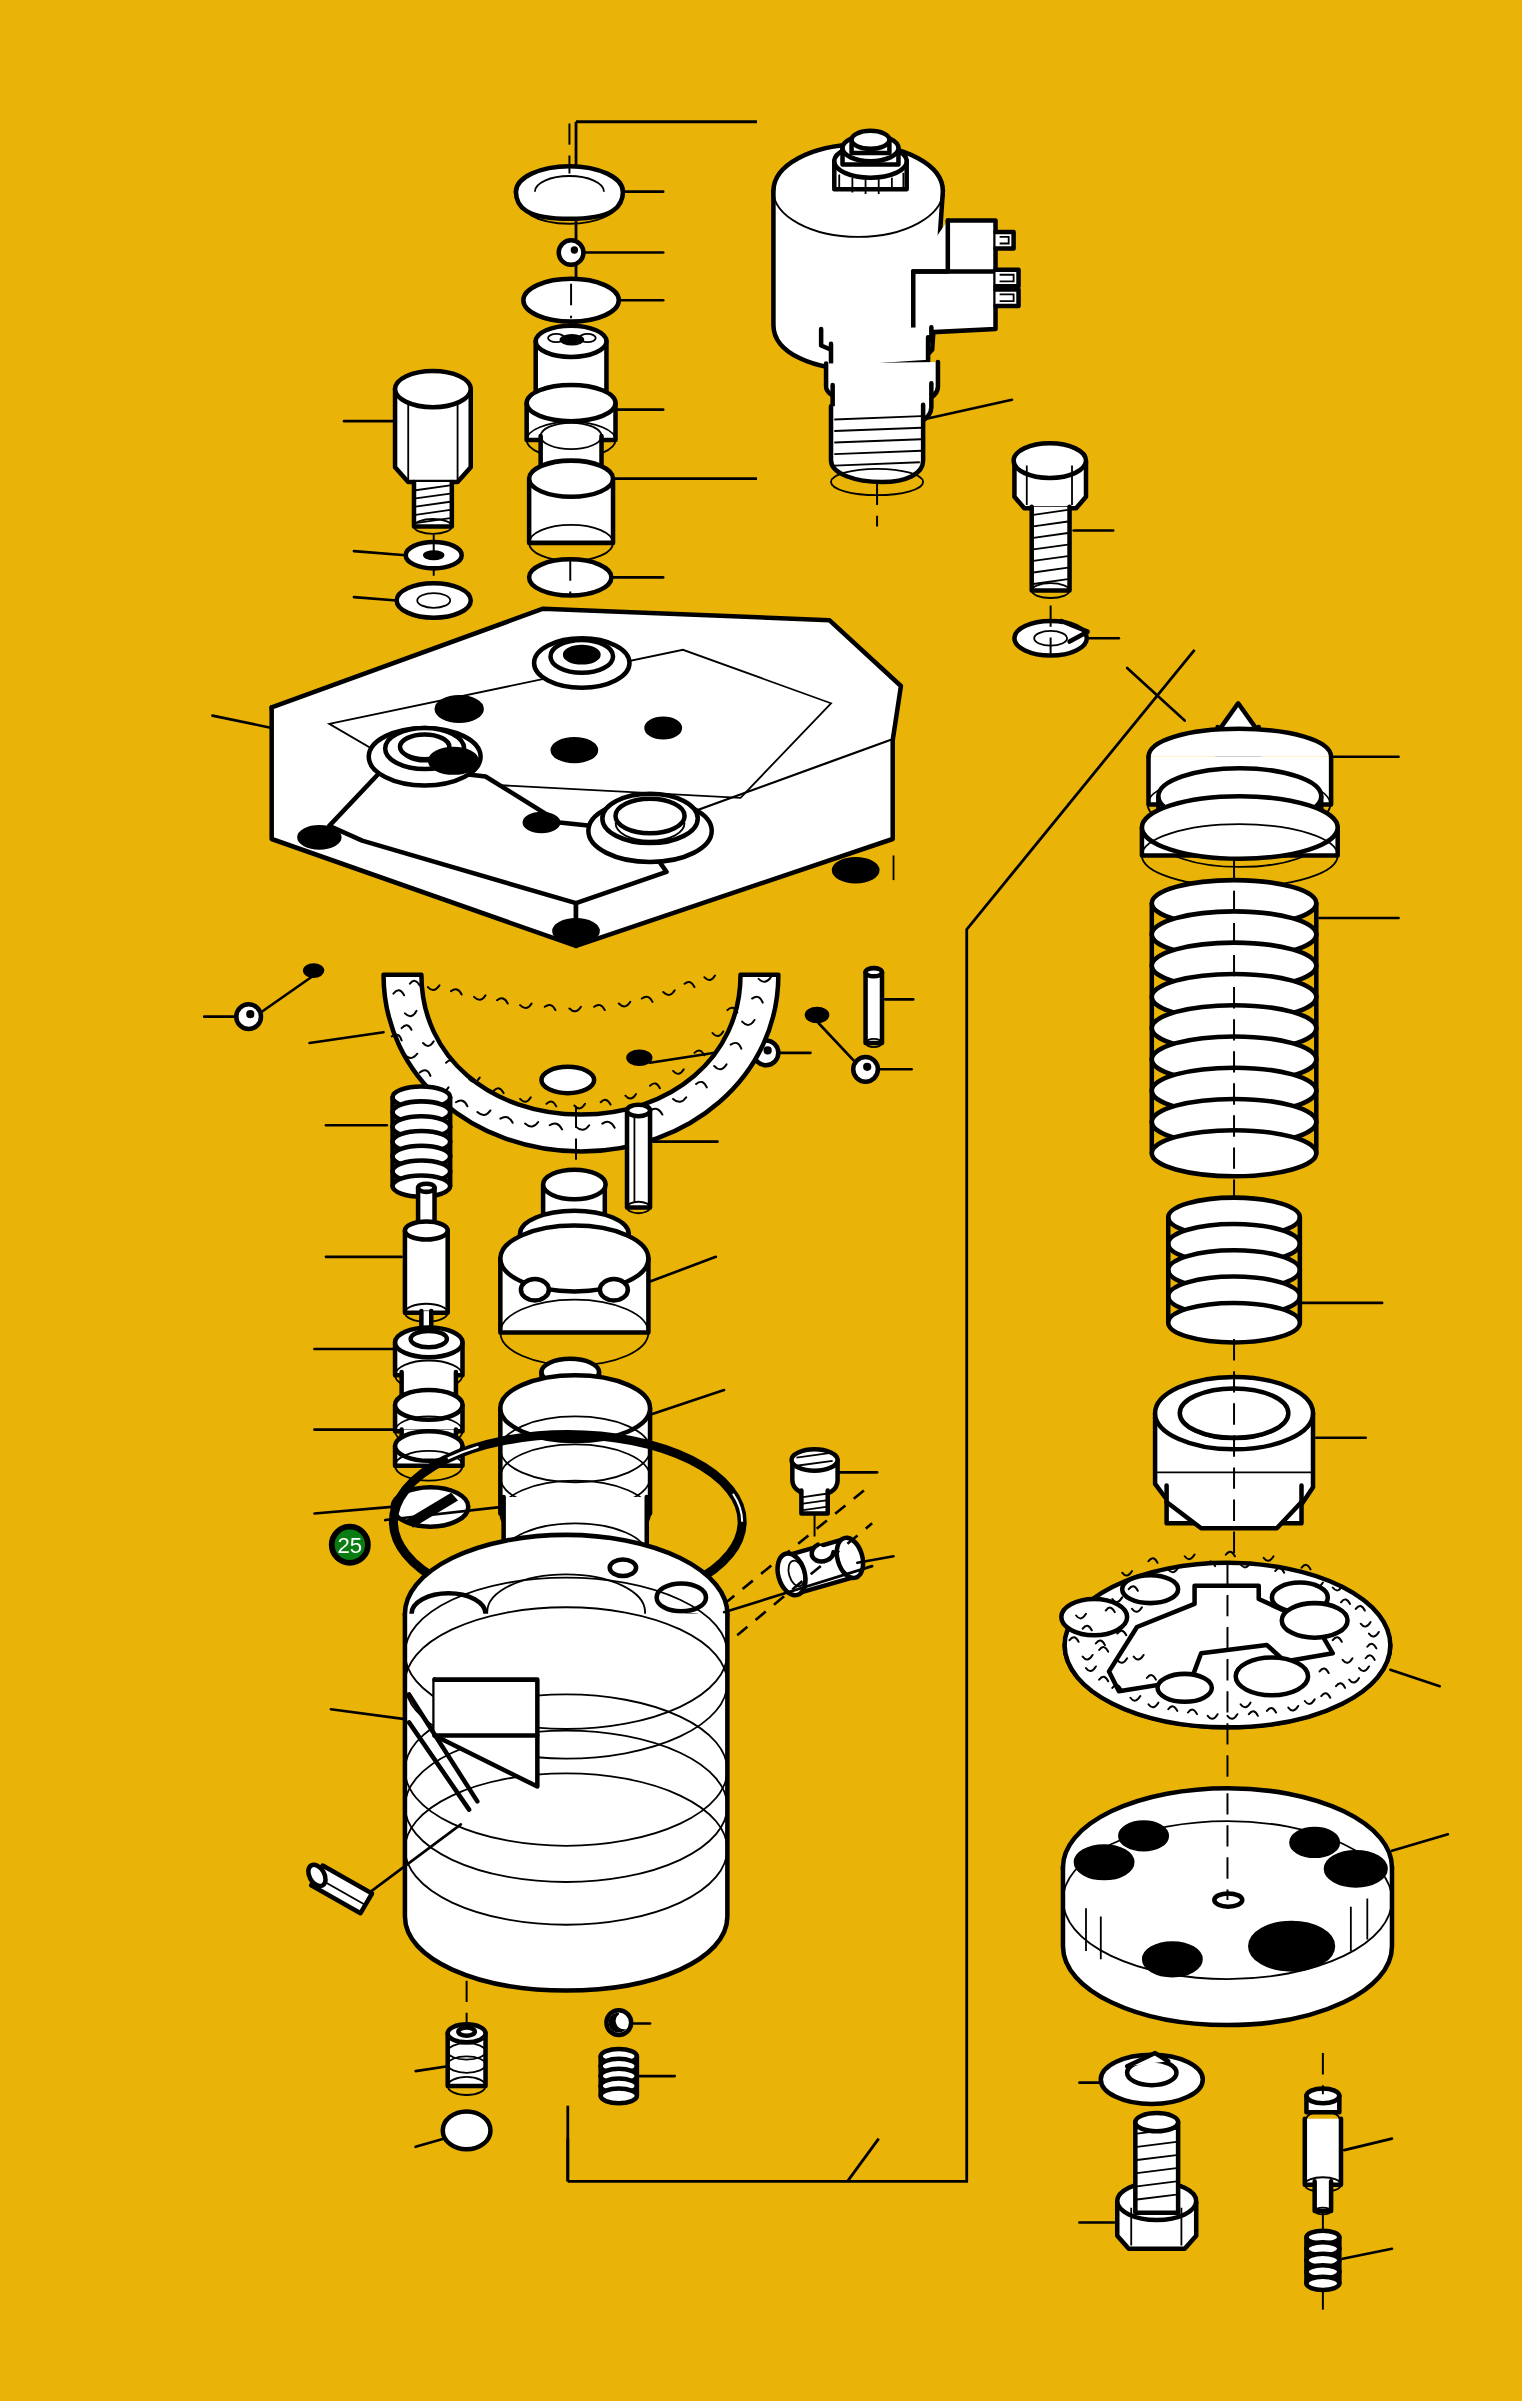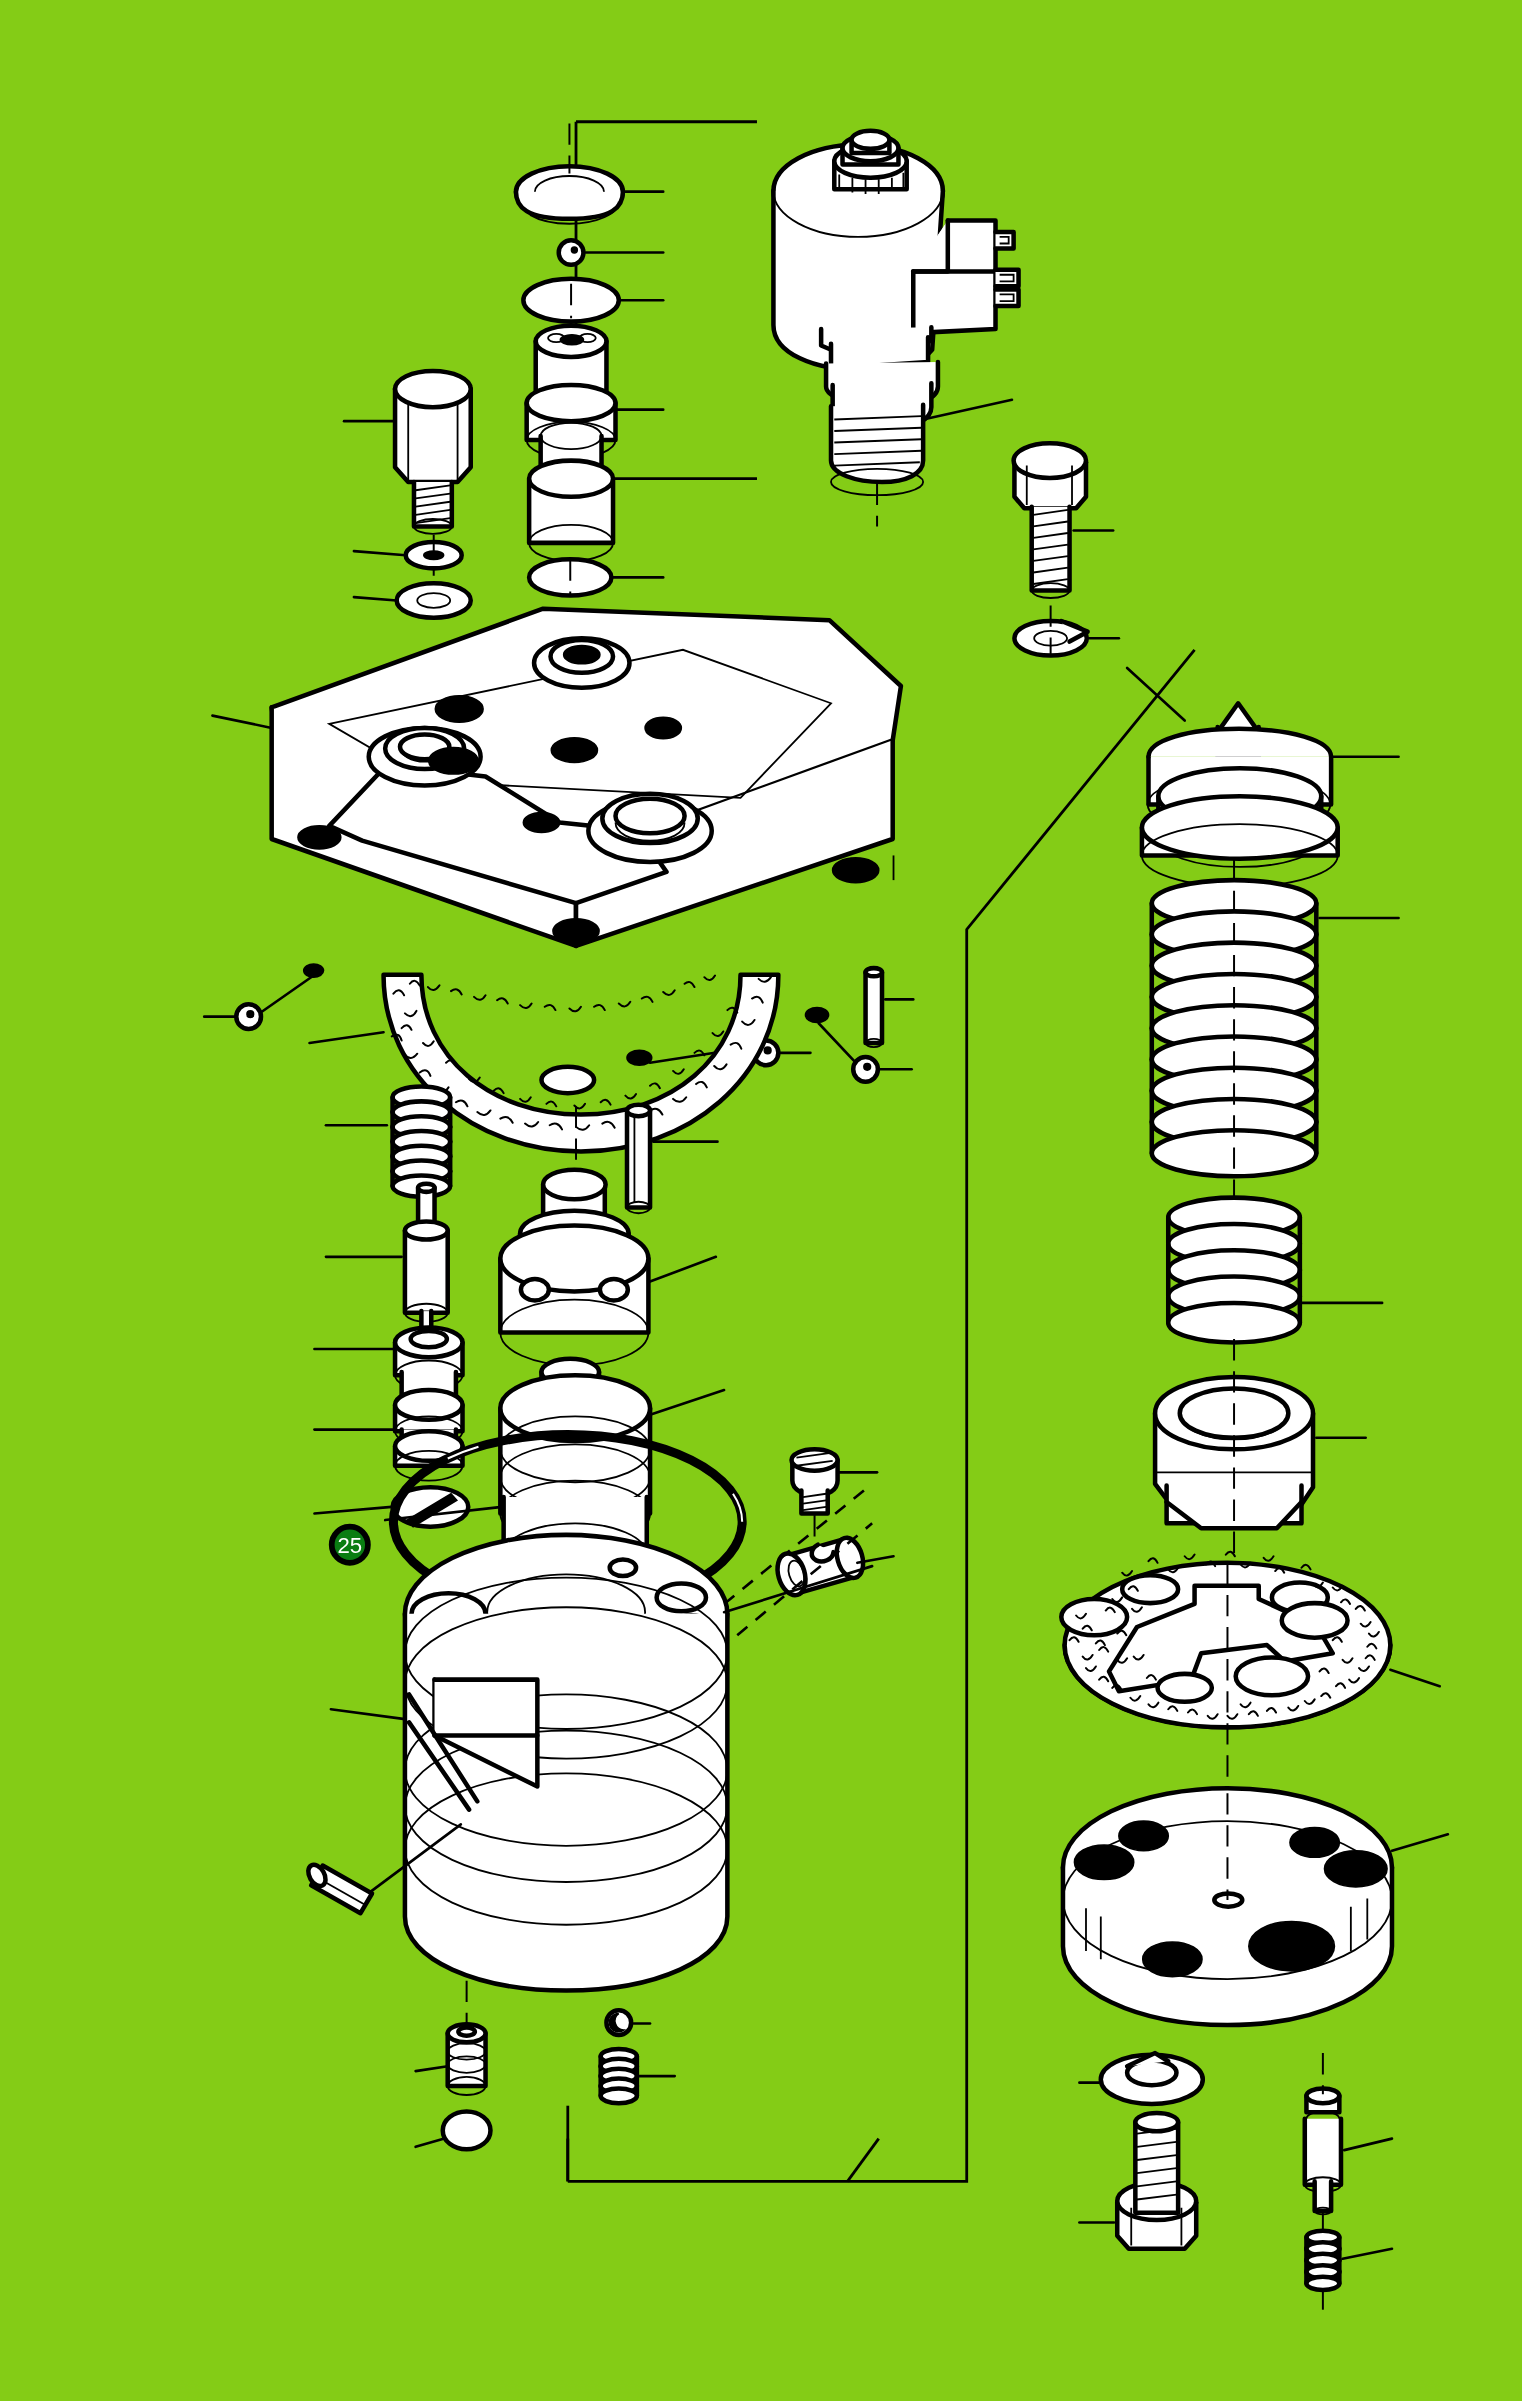--- a/index.html
+++ b/index.html
@@ -14,21 +14,21 @@
   .dash{fill:none;stroke:#000;stroke-width:3.2;stroke-dasharray:16 13;stroke-linecap:butt;}
   .cl{fill:none;stroke:#000;stroke-width:2.4;stroke-dasharray:26 13;}
   .brk{fill:none;stroke:#000;stroke-width:3.4;stroke-linejoin:miter;}
   .thin{fill:none;stroke:#000;stroke-width:2.4;stroke-linecap:round;}
   .marker-circle{stroke:#000;stroke-width:7;}
   .marker-text{font-family:"Liberation Sans",sans-serif;font-size:27px;font-weight:400;fill:#ffffff;text-anchor:middle;dominant-baseline:central;}
 </style>
 </head>
 <body>
 
-<div id="stage" style="background: #84cc16;">
+<div id="stage" style="background: #eab308;">
 
 <svg width="1523" height="2401" viewBox="0 0 1851 2919" aria-hidden="true">
 
   <g>
     <path class="brk" d="M700,148 L920,148"></path>
     <path class="brk" d="M700,148 L700,582 L920,582"></path>
   </g>
 
   <g>
     <path class="brk" d="M1452,790 L1175,1130 L1175,2652 L690,2652"></path>

